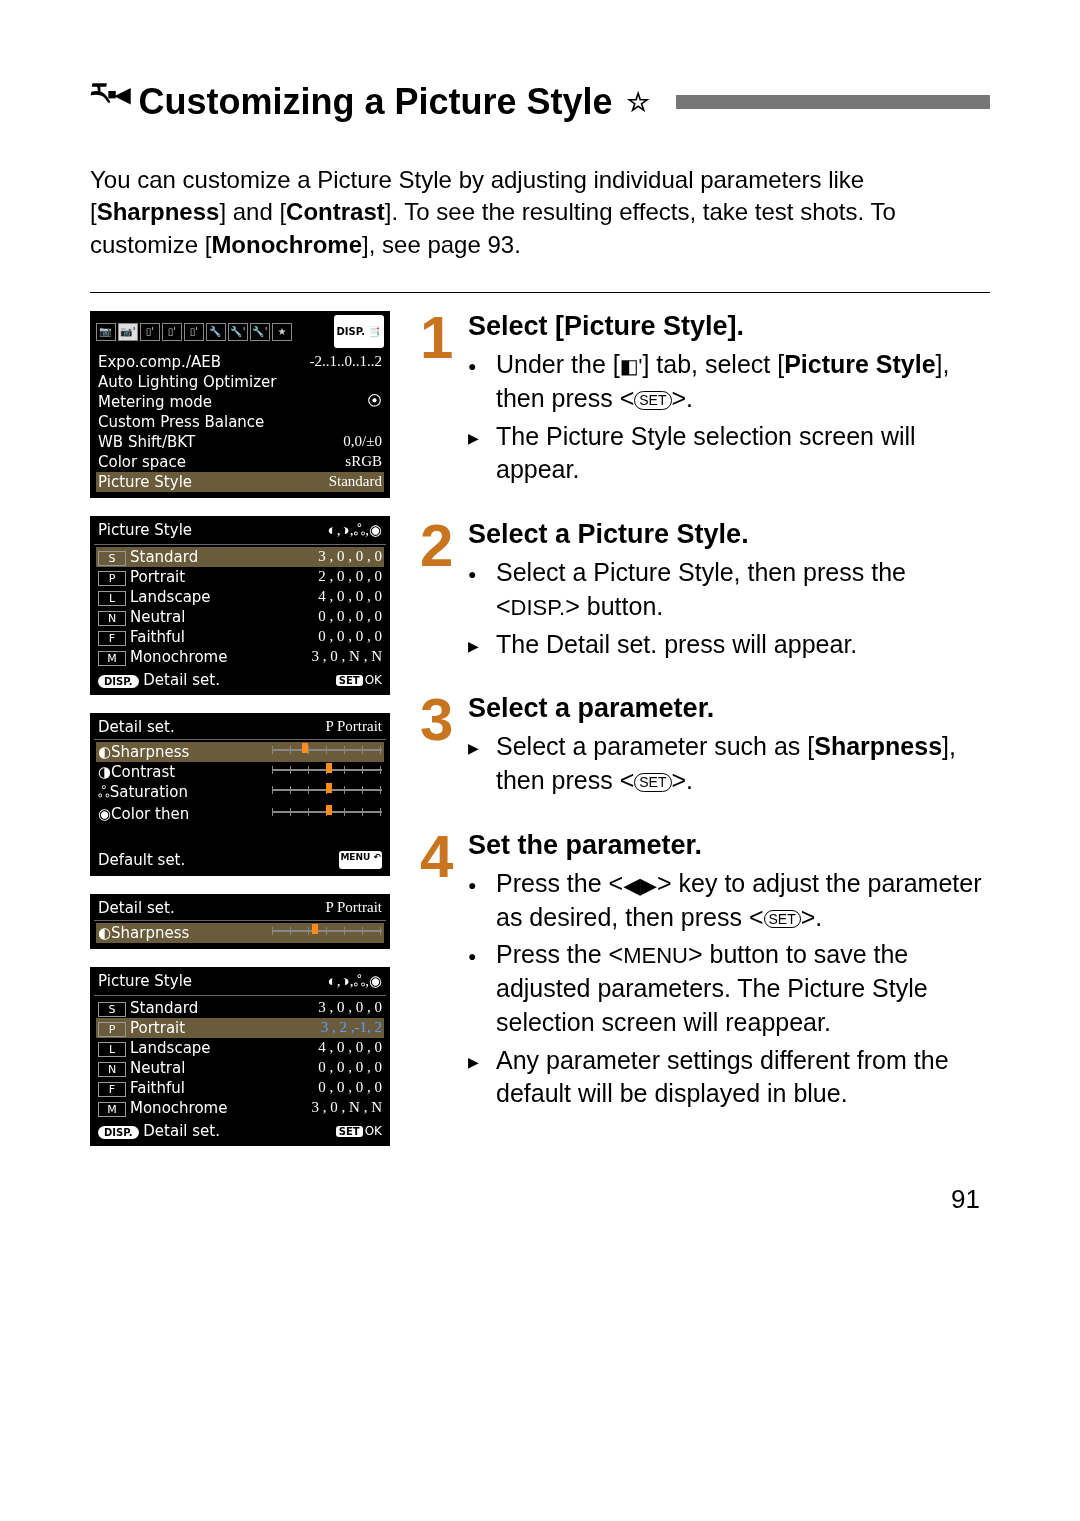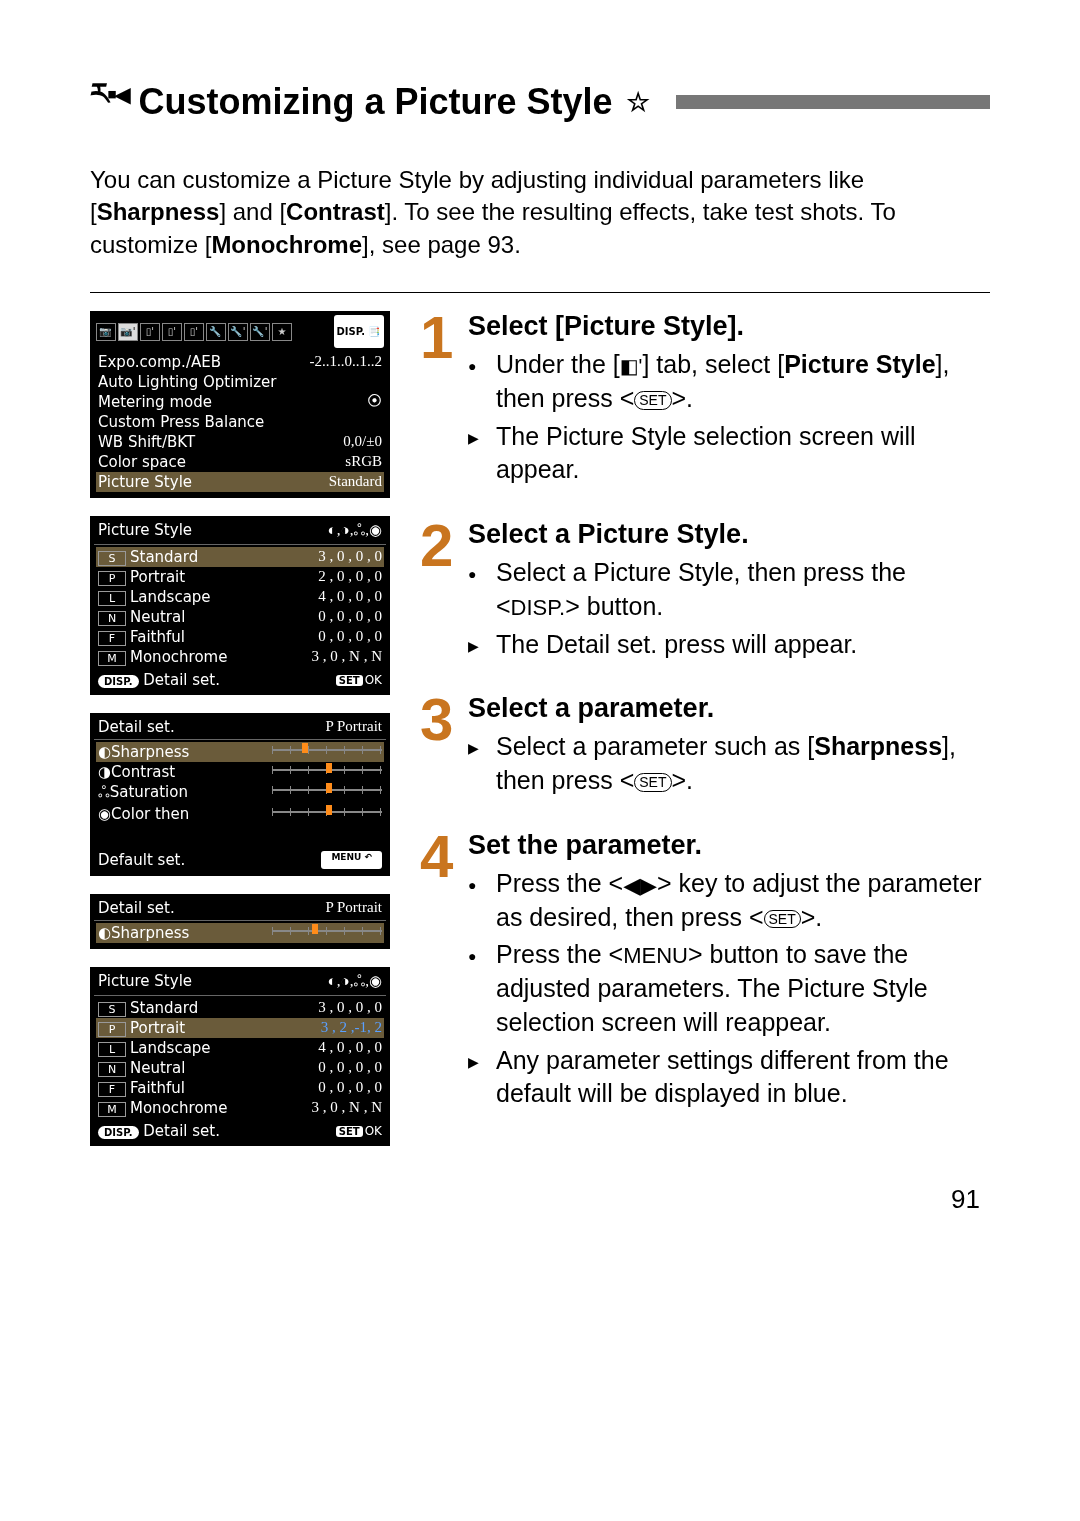--- a/index.html
+++ b/index.html
@@ -71,21 +71,21 @@
     padding:11px 3px;border-radius:3px;margin-left:auto;
   }
   .mrow { display:flex; justify-content:space-between; padding:1px 2px;}
   .mrow.sel { background:#6a5b3a; }
   .mrow .v { text-align:right;font-family:Liberation Serif, serif; }
   .iconcell { width:28px; display:inline-block; font-size:11px; border:1px solid #999; text-align:center; margin-right:4px;}
   .footer-row { display:flex;justify-content:space-between;align-items:center;margin-top:4px;padding:0 2px;}
   .pill { background:#fff;color:#000;font-size:10px;font-weight:bold;padding:1px 6px;border-radius:8px;}
   .setok { font-size:12px;}
   .setok .SET{background:#fff;color:#000;font-weight:bold;padding:0 3px;border-radius:3px;font-size:10px;margin-right:2px;}
-  .menu-badge{background:#fff;color:#000;font-size:9px;font-weight:bold;padding:1px 10px;border-radius:3px;}
+  .menu-badge{background:#fff;color:#000;font-size:9px;font-weight:bold;padding:1px 1px;border-radius:3px;}
   .slider {
     display:inline-block;width:110px;height:12px;position:relative;
   }
   .slider::before{
     content:"";position:absolute;top:5px;left:0;right:0;height:2px;background:#888;
   }
   .slider .tick{position:absolute;top:2px;width:1px;height:8px;background:#888;}
   .slider .mark{position:absolute;top:-1px;width:6px;height:10px;background:#ff8c1a;}
   .hdrline{border-top:1px solid #666;margin:2px -2px;}
   .blue { color:#5aa0ff; }

